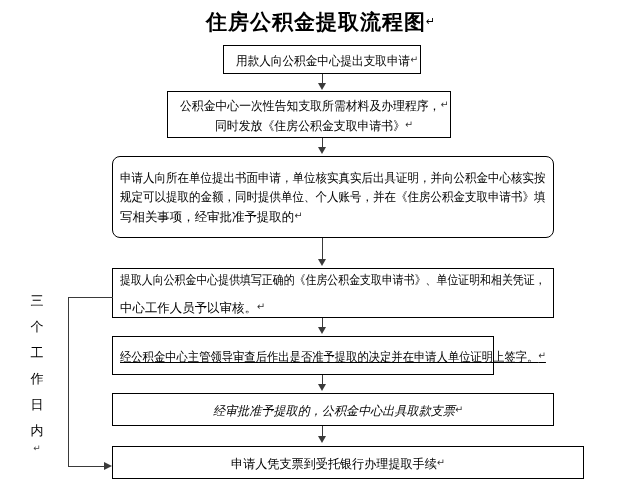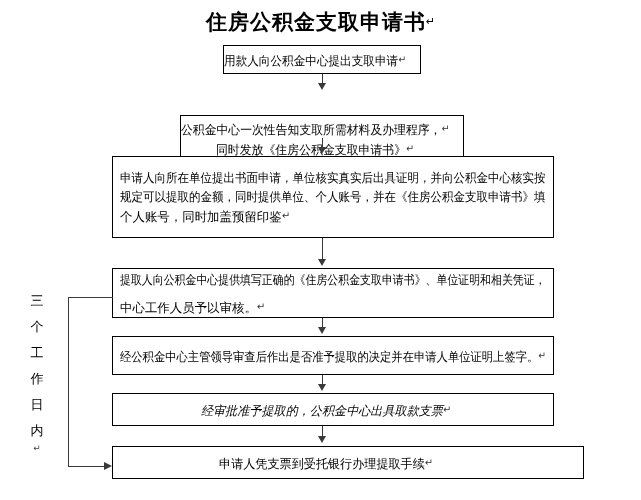--- a/index.html
+++ b/index.html
@@ -44,20 +44,21 @@
   .box {
     position: absolute;
     box-sizing: border-box;
     border: 1px solid #000000;
     background: #ffffff;
     display: flex;
     flex-direction: column;
     justify-content: center;
     font-size: 12.5px;
     line-height: 19px;
+    padding-left: 12px;
   }
   .box .line {
     white-space: nowrap;
   }
   .box.center .line { text-align: center; }
   .box.justify {
     padding-left: 7px;
     padding-right: 5px;
   }
   .box.justify .line { text-align: left; }
@@ -115,72 +116,72 @@
     text-align: center;
     color: #444;
   }
 </style>
 </head>
 <body>
 
 <div id="canvas">
 
   <div class="title">
-    <span>住房公积金支取申请书</span><span class="pilcrow">↵</span>
+    <span>住房公积金提取流程图</span><span class="pilcrow">↵</span>
   </div>
 
   <div class="box center" style="left:223px; top:45px; width:198px; height:29px;">
     <div class="line" style="display: inline-block; transform-origin: left center; transform: scaleX(0.9286); width: 196px;">
       <span>用款人向公积金中心提出支取申请</span><span class="pil">↵</span>
     </div>
   </div>
 
   <div class="vline" style="left:322px; top:74px; height:12px;"></div>
   <div class="arrow-down" style="left:318px; top:83px;"></div>
 
-  <div class="box center" style="left:180px; top:91px; width:284px; height:47px;margin-top:24px;">
+  <div class="box center" style="left:167px; top:91px; width:284px; height:47px;">
     <div class="line" style="display: inline-block; transform-origin: left center; transform: scaleX(0.947); width: 283px;">
       <span>公积金中心一次性告知支取所需材料及办理程序，</span><span class="pil">↵</span>
     </div>
     <div class="line" style="display: inline-block; transform-origin: left center; transform: scaleX(0.9504); width: 282px;">
       <span>同时发放《住房公积金支取申请书》</span><span class="pil">↵</span>
     </div>
   </div>
 
   <div class="vline" style="left:322px; top:138px; height:12px;"></div>
   <div class="arrow-down" style="left:318px; top:147px;"></div>
 
-  <div class="box justify" style="left:112px; top:156px; width:442px; height:82px;">
+  <div class="box justify" style="left:112px; top:156px; width:442px; height:82px;border-radius:8px;">
     <div class="line" style="display: inline-block; transform-origin: left center; transform: scaleX(0.9201); width: 463px;">
       <span>申请人向所在单位提出书面申请，单位核实真实后出具证明，并向公积金中心核实按</span>
     </div>
     <div class="line" style="display: inline-block; transform-origin: left center; transform: scaleX(0.9201); width: 463px;">
       <span>规定可以提取的金额，同时提供单位、个人账号，并在《住房公积金支取申请书》填</span>
     </div>
     <div class="line" style="display: inline-block; transform-origin: left center; transform: scaleX(0.9953); width: 428px;">
-      <span>个人账号，同时加盖预留印鉴</span><span class="pil">↵</span>
+      <span>写相关事项，经审批准予提取的</span><span class="pil">↵</span>
     </div>
   </div>
 
   <div class="vline" style="left:322px; top:238px; height:22px;"></div>
   <div class="arrow-down" style="left:318px; top:259px;"></div>
 
   <div class="box justify" style="left:112px; top:268px; width:442px; height:50px;gap:8px;">
     <div class="line" style="display: inline-block; transform-origin: left center; transform: scaleX(0.873); width: 488px;">
       <span>提取人向公积金中心提供填写正确的《住房公积金支取申请书》、单位证明和相关凭证，</span>
     </div>
     <div class="line" style="display: inline-block; transform-origin: left center; transform: scaleX(0.9953); width: 428px;">
       <span>中心工作人员予以审核。</span><span class="pil">↵</span>
     </div>
   </div>
 
   <div class="vline" style="left:322px; top:318px; height:10px;"></div>
   <div class="arrow-down" style="left:318px; top:327px;"></div>
 
-  <div class="box justify" style="left:112px; top:336px; width:442px; height:39px;">
+  <div class="box justify" style="left:112px; top:336px; width:382px; height:39px;text-decoration:underline;">
     <div class="line" style="display: inline-block; transform-origin: left center; transform: scaleX(0.9045); width: 471px;">
       <span>经公积金中心主管领导审查后作出是否准予提取的决定并在申请人单位证明上签字。</span><span class="pil">↵</span>
     </div>
   </div>
 
   <div class="vline" style="left:322px; top:375px; height:10px;"></div>
   <div class="arrow-down" style="left:318px; top:384px;"></div>
 
   <div class="box center" style="left:112px; top:393px; width:442px; height:33px;font-style:italic;">
     <div class="line" style="display: inline-block; transform-origin: left center; transform: scaleX(0.9682); width: 440px;">

